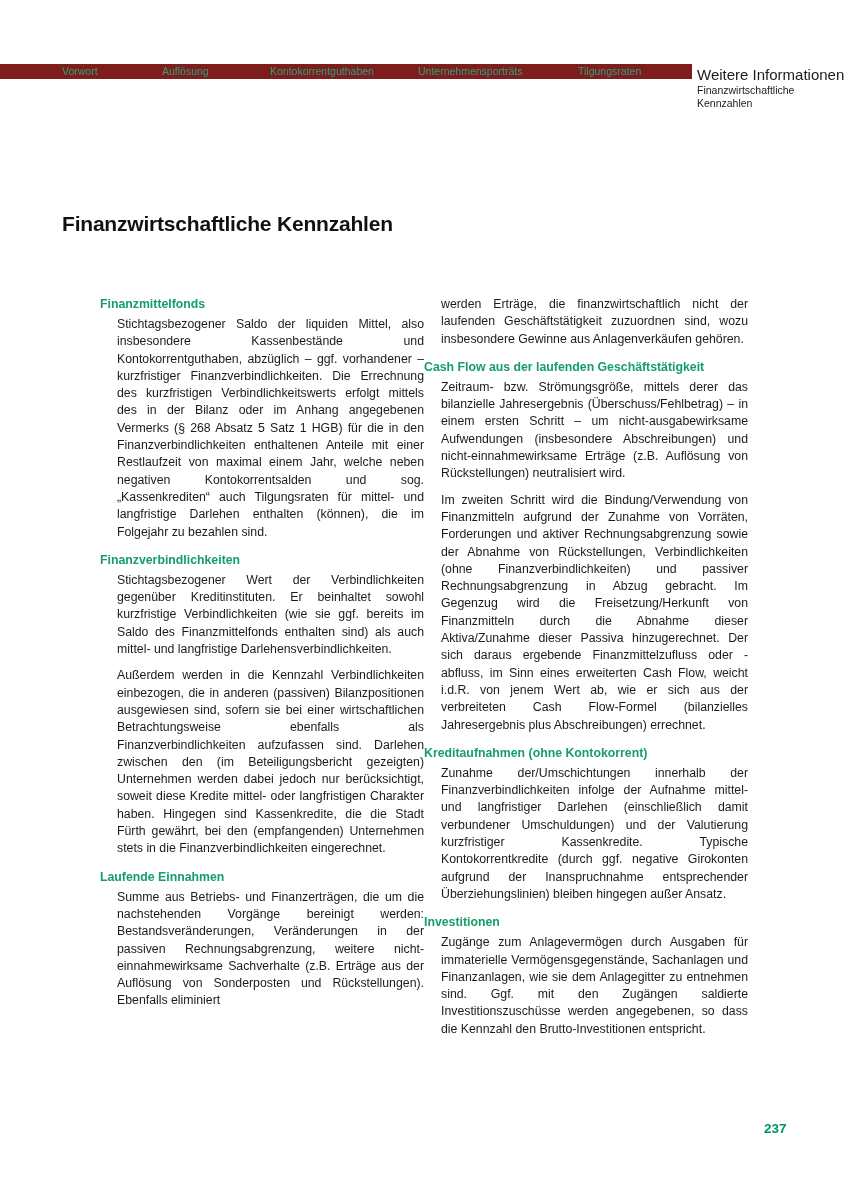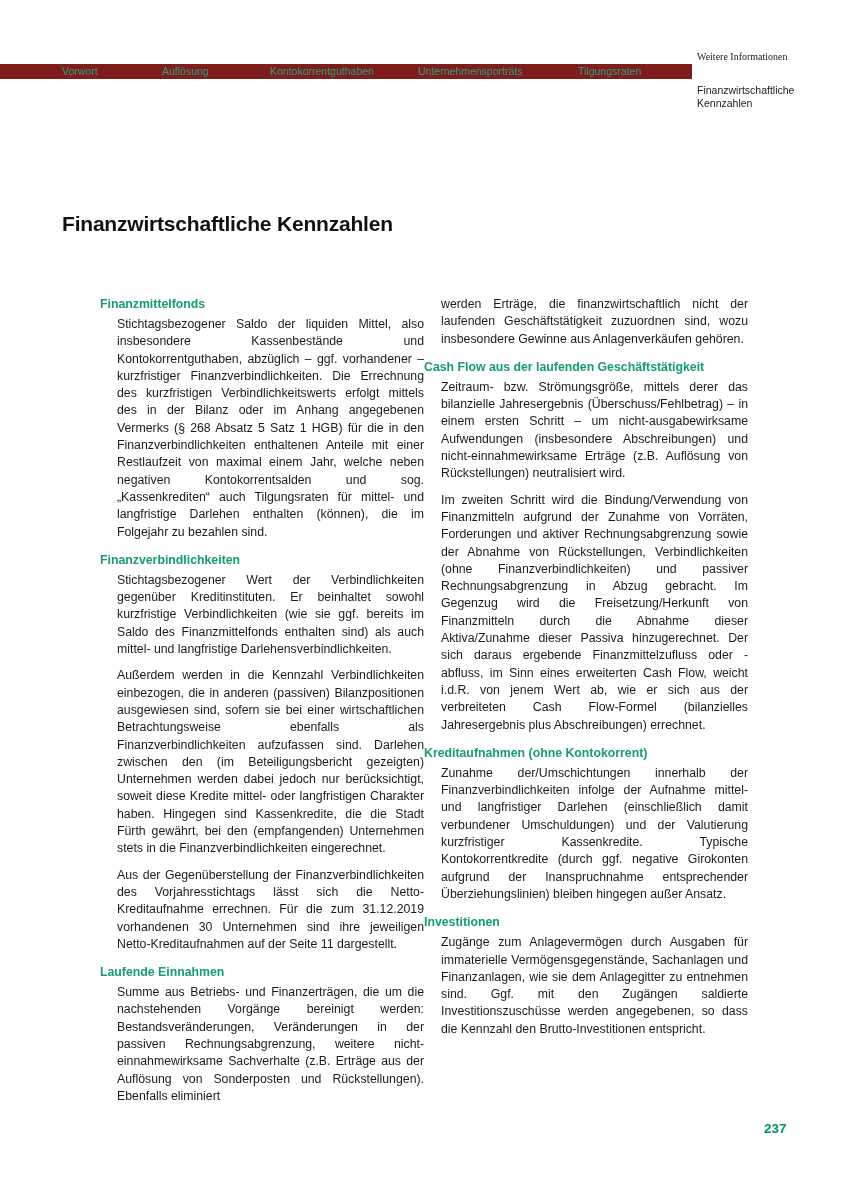--- a/index.html
+++ b/index.html
@@ -38,26 +38,25 @@
   }
   .nav-item-0 { left: 62px; }
   .nav-item-1 { left: 162px; }
   .nav-item-2 { left: 270px; }
   .nav-item-3 { left: 418px; }
   .nav-item-4 { left: 578px; }
 
   .nav-current-section {
     position: absolute;
     left: 697px;
-    top: 50px;
-    font-size: 10px;
+    top: 68px;
+    font-size: 15px;
     line-height: 13px;
     color: #1b1b1b;
     white-space: nowrap;
-    font-family: Liberation Serif, serif;
   }
   .nav-current-page {
     position: absolute;
     left: 697px;
     top: 84px;
     width: 115px;
     font-size: 10.5px;
     line-height: 13px;
     color: #1b1b1b;
   }
@@ -137,21 +136,20 @@
 
     <div class="col">
       <div class="section">
         <div class="section-heading">Finanzmittelfonds</div>
         <p class="body-par">Stichtagsbezogener Saldo der liquiden Mittel, also insbesondere Kassenbestände und Kontokorrentguthaben, abzüglich – ggf. vorhandener – kurzfristiger Finanzverbindlichkeiten. Die Errechnung des kurzfristigen Verbindlichkeitswerts erfolgt mittels des in der Bilanz oder im Anhang angegebenen Vermerks (§ 268 Absatz 5 Satz 1 HGB) für die in den Finanzverbindlichkeiten enthaltenen Anteile mit einer Restlaufzeit von maximal einem Jahr, welche neben negativen Kontokorrentsalden und sog. „Kassenkrediten“ auch Tilgungsraten für mittel- und langfristige Darlehen enthalten (können), die im Folgejahr zu bezahlen sind.</p>
       </div>
       <div class="section">
         <div class="section-heading">Finanzverbindlichkeiten</div>
         <p class="body-par">Stichtagsbezogener Wert der Verbindlichkeiten gegenüber Kreditinstituten. Er beinhaltet sowohl kurzfristige Verbindlichkeiten (wie sie ggf. bereits im Saldo des Finanzmittelfonds enthalten sind) als auch mittel- und langfristige Darlehensverbindlichkeiten.</p>
         <p class="body-par">Außerdem werden in die Kennzahl Verbindlichkeiten einbezogen, die in anderen (passiven) Bilanzpositionen ausgewiesen sind, sofern sie bei einer wirtschaftlichen Betrachtungsweise ebenfalls als Finanzverbindlichkeiten aufzufassen sind. Darlehen zwischen den (im Beteiligungsbericht gezeigten) Unternehmen werden dabei jedoch nur berücksichtigt, soweit diese Kredite mittel- oder langfristigen Charakter haben. Hingegen sind Kassenkredite, die die Stadt Fürth gewährt, bei den (empfangenden) Unternehmen stets in die Finanzverbindlichkeiten eingerechnet.</p>
-        <p class="body-par">Aus der Gegenüberstellung der Finanzverbindlichkeiten des Vorjahresstichtags lässt sich die Netto-Kreditaufnahme errechnen. Für die zum 31.12.2019 vorhandenen 30 Unternehmen sind ihre jeweiligen Netto-Kreditaufnahmen auf der Seite 11 dargestellt.</p>
       </div>
       <div class="section">
         <div class="section-heading">Laufende Einnahmen</div>
         <p class="body-par">Summe aus Betriebs- und Finanzerträgen, die um die nachstehenden Vorgänge bereinigt werden: Bestandsveränderungen, Veränderungen in der passiven Rechnungsabgrenzung, weitere nicht-einnahmewirksame Sachverhalte (z.B. Erträge aus der Auflösung von Sonderposten und Rückstellungen). Ebenfalls eliminiert</p>
       </div>
     </div>
 
     <div class="col">
       <p class="body-par">werden Erträge, die finanzwirtschaftlich nicht der laufenden Geschäftstätigkeit zuzuordnen sind, wozu insbesondere Gewinne aus Anlagenverkäufen gehören.</p>
       <div class="section">

